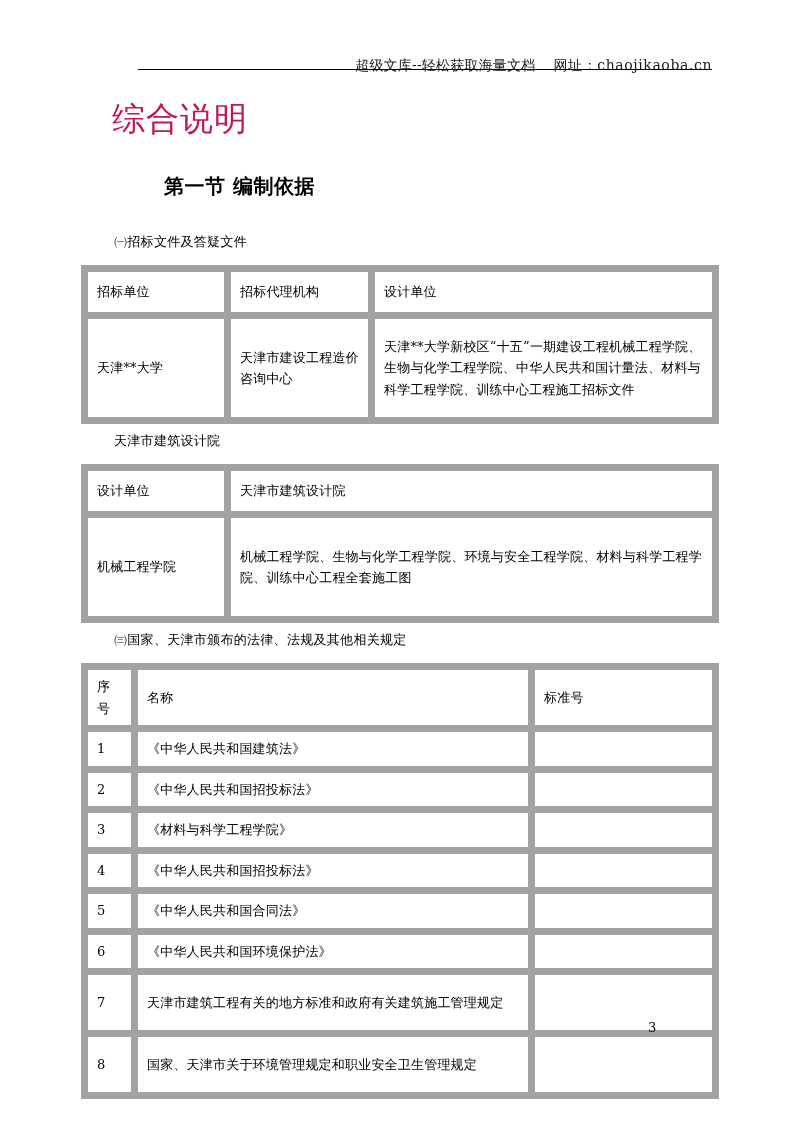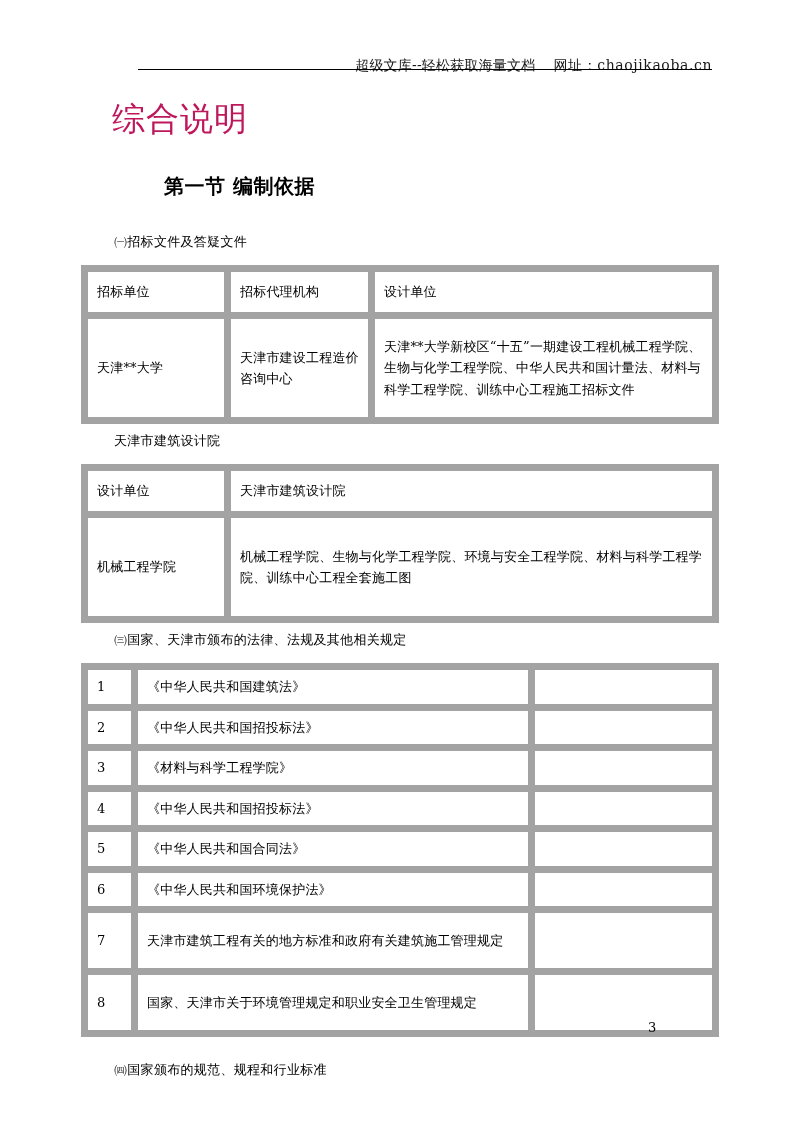--- a/index.html
+++ b/index.html
@@ -205,20 +205,25 @@
 
     <p class="para para-three">㈢国家、天津市颁布的法律、法规及其他相关规定</p>
 
     <table class="doc-table tbl-laws">
       <colgroup>
           <col class="c1">
           <col class="c2">
           <col class="c3">
         </colgroup>
       <tbody id="laws-tbody">
+        <tr class="row-head">
+          <td>序号</td>
+          <td>名称</td>
+          <td>标准号</td>
+        </tr>
       <tr class="row-short">
             <td>1</td>
             <td>《中华人民共和国建筑法》</td>
             <td></td>
           </tr>
           <tr class="row-short">
             <td>2</td>
             <td>《中华人民共和国招投标法》</td>
             <td></td>
           </tr>

